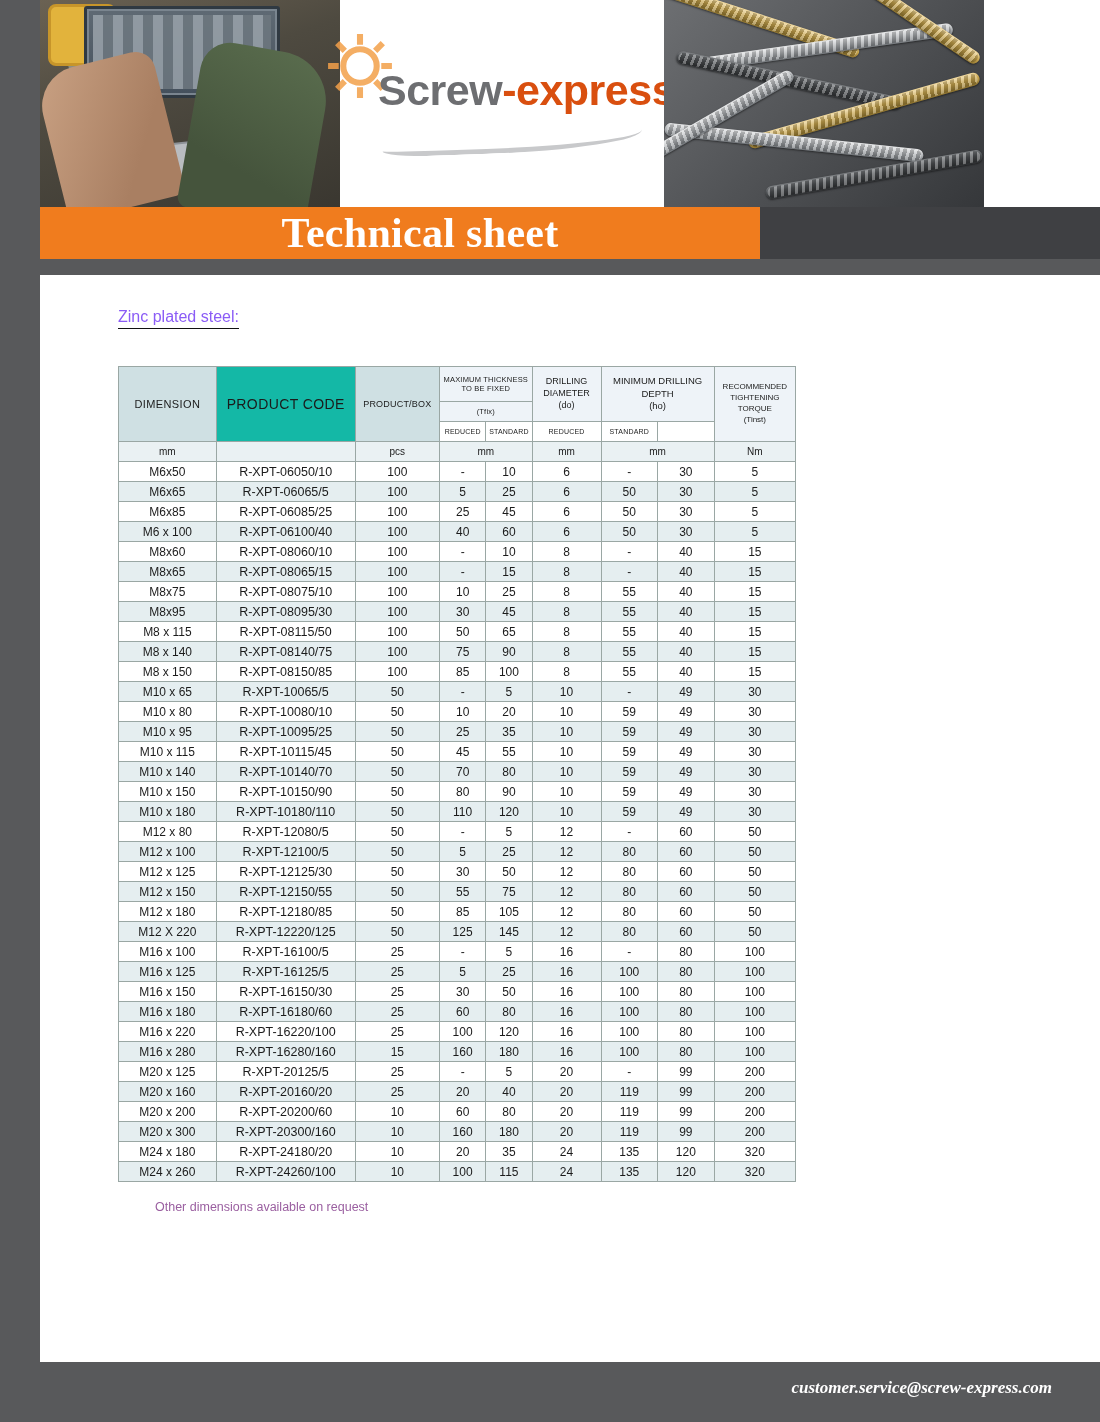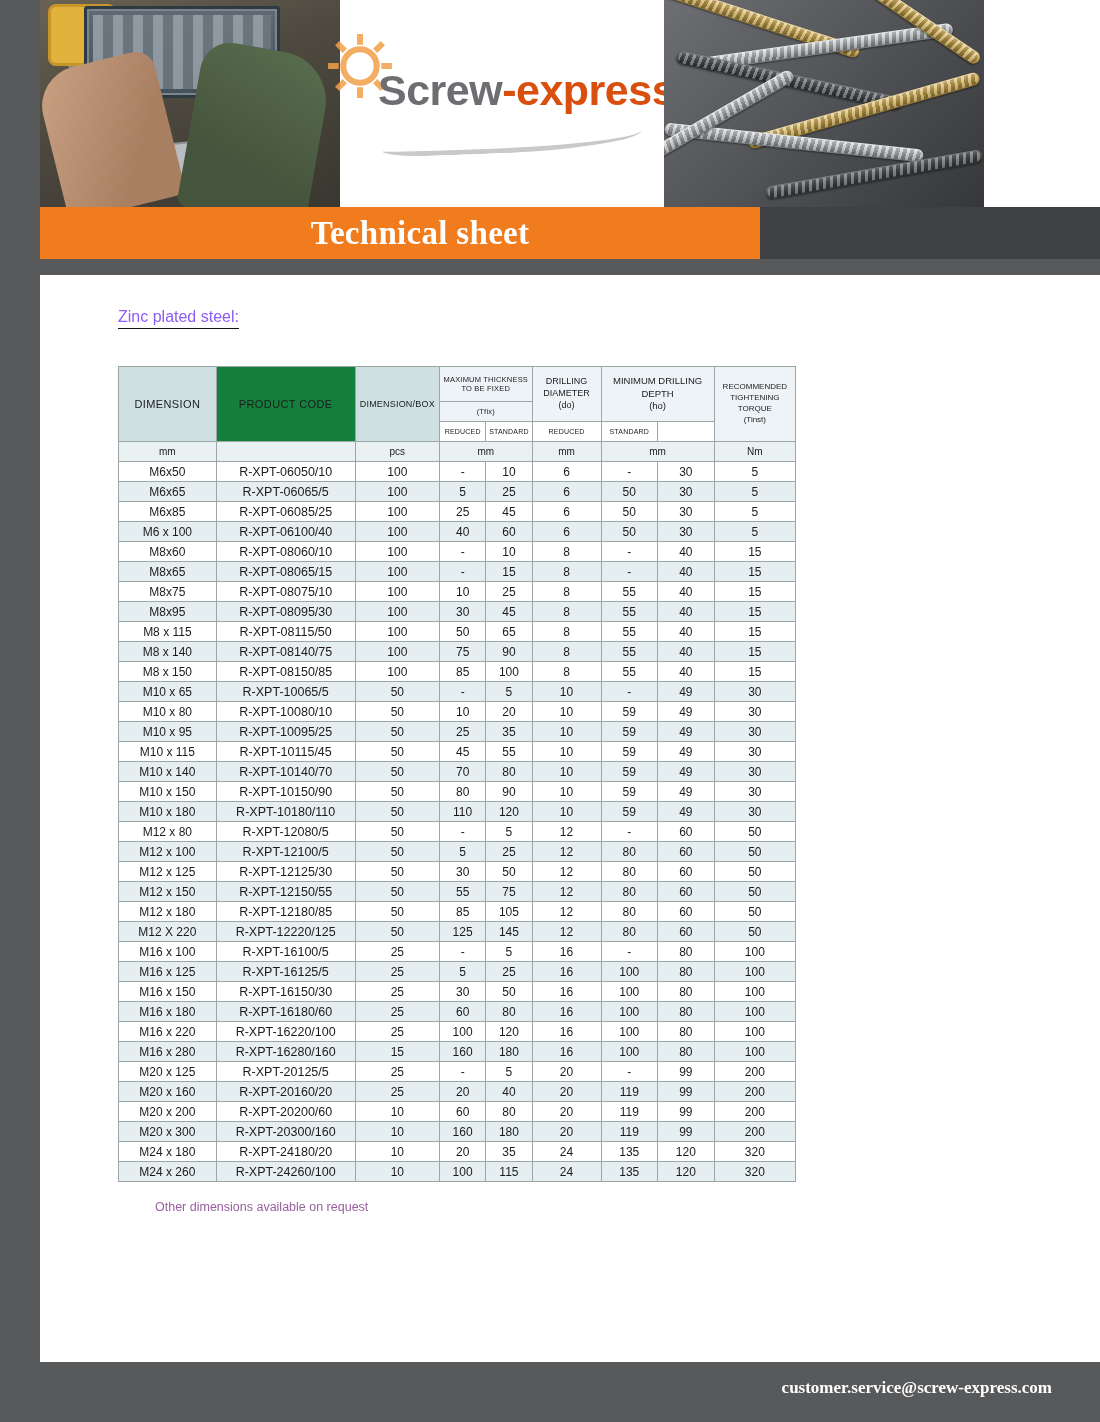--- a/index.html
+++ b/index.html
@@ -174,21 +174,21 @@
     background: #3f4043;
   }
   .banner-title {
     position: absolute;
     left: 0; top: 0;
     width: 760px;
     height: 68px;
     line-height: 52px;
     text-align: center;
     color: #ffffff;
-    font-size: 33px;
+    font-size: 42px;
     font-weight: bold;
     font-family: "Liberation Serif", serif;
     letter-spacing: .3px;
   }
   .banner-strip {
     position: absolute;
     left: 40px; top: 259px;
     width: 1060px;
     height: 16px;
     background: #58595b;
@@ -217,21 +217,21 @@
   table.spec td, table.spec th {
     border: 1px solid #9aa7a4;
     padding: 0;
     text-align: center;
     vertical-align: middle;
     color: #1b1b1b;
     font-weight: normal;
     height: 19px;
   }
   .hdr-dim { background: #cfe0e3; font-size: 11px; letter-spacing: .4px; }
-  .hdr-code { background: #15803d; font-size: 11px; letter-spacing: .4px; }
+  .hdr-code { background: #14b8a6; font-size: 14px; letter-spacing: .4px; }
   .hdr-qty { background: #cfe0e3; font-size: 9px; color: #1b7b7b; letter-spacing: .2px; }
   .hdr-thick { background: #eef3f8; font-size: 7.5px; color: #b5446e; letter-spacing: .2px; line-height: 1.25; }
   .hdr-drill { background: #eef3f8; font-size: 9px; color: #1f4e9c; line-height: 1.3; margin-top: 22px; }
   .hdr-mindrill { background: #eef3f8; font-size: 9.5px; color: #1f7a5a; line-height: 1.3; }
   .hdr-torque { background: #eef3f8; font-size: 8px; color: #8a6d1f; line-height: 1.35; }
   .hdr-sub { font-size: 7px; color: #b5446e; letter-spacing: .2px; }
   .hdr-sub-green { font-size: 7px; color: #1f7a5a; letter-spacing: .2px; }
   .unit-row td { background: #eaf1f3; font-size: 10px; color: #333; height: 17px; margin-left: 28px; }
   .row-a td { background: #ffffff; }
   .row-b td { background: #e5eef0; }
@@ -261,20 +261,21 @@
     background: #58595b;
   }
   .footer-mail {
     position: absolute;
     right: 48px;
     top: 16px;
     color: #ffffff;
     font-size: 17px;
     font-weight: bold;
     font-family: "Liberation Serif", serif;
+    font-style: italic;
   }
   .footer-gap {
     position: absolute;
     left: 40px;
     bottom: 60px;
     width: 1060px;
     height: 20px;
     background: #ffffff;
   }
 </style>
@@ -336,21 +337,21 @@
         <col style="width:45px">
         <col style="width:67px">
         <col style="width:55px">
         <col style="width:55px">
         <col style="width:79px">
       </colgroup>
       <thead>
         <tr>
           <th class="hdr-dim" rowspan="3">DIMENSION</th>
           <th class="hdr-code" rowspan="3">PRODUCT CODE</th>
-          <th class="hdr-qty" rowspan="3">DIMENSION/BOX</th>
+          <th class="hdr-qty" rowspan="3">PRODUCT/BOX</th>
           <th class="hdr-thick" colspan="2" style="height:34px;text-align:center;">MAXIMUM THICKNESS TO BE FIXED</th>
           <th class="hdr-drill" rowspan="2" style="height:52px;">
             <div>DRILLING DIAMETER</div>
             <div>(do)</div>
           </th>
           <th class="hdr-mindrill" colspan="2" rowspan="2" style="height:52px;">
             <div>MINIMUM DRILLING DEPTH</div>
             <div>(ho)</div>
           </th>
           <th class="hdr-torque" rowspan="3">

